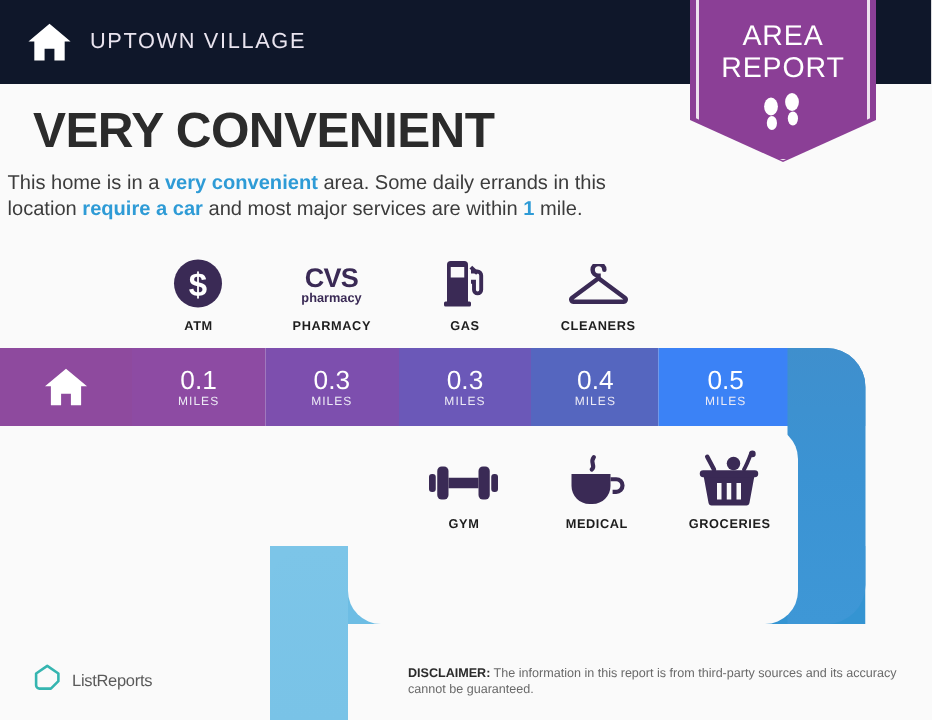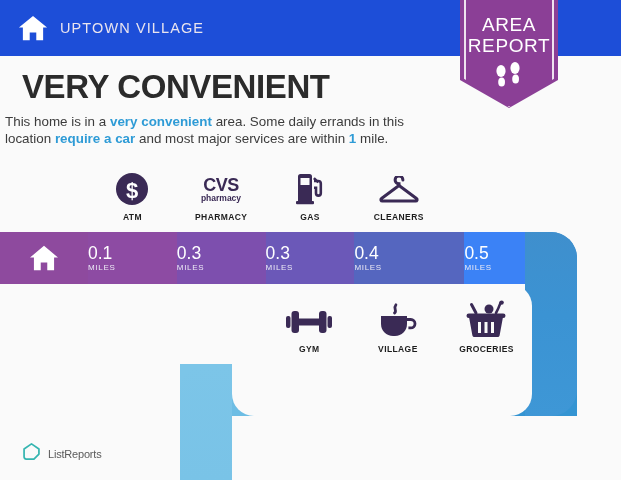--- a/index.html
+++ b/index.html
@@ -5,27 +5,27 @@
   html,body{margin:0;padding:0;}
   body{
     width:621px;height:480px;overflow:hidden;
     background:#fafafa;
     font-family:"Liberation Sans", sans-serif;
     -webkit-font-smoothing:antialiased;
   }
   .page{position:relative;width:621px;height:480px;background:#fafafa;overflow:hidden;}
 
   
-  .header{position:absolute;left:0;top:0;width:621px;height:56px;background:#1d4ed8;z-index:5;}
+  .header{position:absolute;left:0;top:0;width:621px;height:56px;background:#0f172a;z-index:5;}
   .header-inner{display:flex;align-items:center;height:56px;padding-left:18px;}
   .hdr-home{width:30px;height:28px;margin-right:12px;flex:none;}
   .hdr-title{color:#e9e4ef;font-size:14.5px;letter-spacing:1.1px;font-weight:400;}
 
   
-  .badge{position:absolute;left:460px;top:0;width:98px;height:108px;z-index:7;}
+  .badge{position:absolute;left:460px;top:0;width:124px;height:108px;z-index:7;}
   .badge-shape{position:absolute;inset:0;background:#8b3f96;
      clip-path:polygon(0 0,100% 0,100% 74%,50% 100%,0 74%);}
   .badge-inner{position:absolute;left:4px;top:0;right:4px;bottom:0;
      border:2px solid rgba(255,255,255,.85);border-top:none;
      clip-path:polygon(0 0,100% 0,100% 73%,50% 99%,0 73%);
      box-sizing:border-box;}
   .badge-txt{position:absolute;left:0;right:0;top:14px;text-align:center;color:#fff;
      font-size:19px;font-weight:400;line-height:21px;letter-spacing:.6px;}
   .badge-feet{position:absolute;left:50%;transform:translateX(-50%);top:60px;width:40px;height:30px;}
 
@@ -42,21 +42,21 @@
 
   #icon-row-1{left:88px;top:168px;width:444px;}
   #icon-row-1 .icell{width:88.8px;}
   #icon-row-2{left:265px;top:300px;width:266px;z-index:4;}
   #icon-row-2 .icell{width:88.6px;}
 
   .bar-row{position:absolute;display:flex;height:52px;}
   #bar-row-1{left:0;top:232px;width:577px;border-top-right-radius:26px;overflow:hidden;}
   #bar-row-2{left:180px;top:364px;width:397px;border-bottom-left-radius:0;overflow:hidden;}
 
-  .bseg{display:flex;flex-direction:column;justify-content:center;}
+  .bseg{display:flex;flex-direction:column;align-items:center;justify-content:center;}
   .bval{color:#fff;font-size:17.5px;font-weight:400;line-height:18px;}
   .bunit{color:#eceaf5;font-size:8px;letter-spacing:.7px;margin-top:1px;}
   .home-seg{display:flex;align-items:center;justify-content:center;}
   .home-seg svg{width:30px;height:28px;}
 
   .connector{position:absolute;z-index:1;}
   #conn-right{left:525px;top:232px;width:52px;height:184px;
      background:linear-gradient(180deg,#3f8fcd 0%,#3b93d3 45%,#3e97d6 100%);
      border-top-right-radius:26px;border-bottom-right-radius:26px;}
   #conn-left{left:180px;top:364px;width:52px;height:116px;
@@ -168,21 +168,21 @@
       <span class="bunit">MILES</span>
     </div>
     <div class="bseg" style="width:88.8px;background:#7d4fae;">
       <span class="bval">0.3</span>
       <span class="bunit">MILES</span>
     </div>
     <div class="bseg" style="width:88.8px;background:#6b58b8;">
       <span class="bval">0.3</span>
       <span class="bunit">MILES</span>
     </div>
-    <div class="bseg" style="width:110px;background:#5566bf;">
+    <div class="bseg" style="width:85px;background:#5566bf;">
       <span class="bval">0.4</span>
       <span class="bunit">MILES</span>
     </div>
     <div class="bseg" style="width:88.8px;background:#3b82f6;">
       <span class="bval">0.5</span>
       <span class="bunit">MILES</span>
     </div>
     <div class="bseg" style="flex:1;background:#3f8fcd;"></div>
   </div>
 
@@ -203,21 +203,21 @@
       <span class="ilabel">GYM</span>
     </div>
     <div class="icell">
       <span class="iglyph">
         <svg width="40" height="36" viewBox="0 0 40 36">
           <path fill="#3a2a55" d="M3 14h26v8c0 6.6-5.4 12-12 12h-2C8.4 34 3 28.6 3 22z"></path>
           <path fill="none" stroke="#3a2a55" stroke-width="2.8" d="M29 17.5h3.8a4.2 4.2 0 0 1 0 8.4h-2.4"></path>
           <path fill="none" stroke="#3a2a55" stroke-width="2.8" stroke-linecap="round" d="M16.5 11c3-2.2-1.6-4.6 1.4-8.2"></path>
         </svg>
       </span>
-      <span class="ilabel">VILLAGE</span>
+      <span class="ilabel">MEDICAL</span>
     </div>
     <div class="icell">
       <span class="iglyph">
         <svg width="42" height="38" viewBox="0 0 42 38">
           <path fill="#3a2a55" d="M4 17h34l-3.4 18.5a2 2 0 0 1-2 1.5H9.4a2 2 0 0 1-2-1.5z"></path>
           <rect x="13" y="22" width="3" height="11" fill="#fafafa"></rect>
           <rect x="19.5" y="22" width="3" height="11" fill="#fafafa"></rect>
           <rect x="26" y="22" width="3" height="11" fill="#fafafa"></rect>
           <rect x="1.5" y="13.5" width="39" height="4.6" rx="2.3" fill="#3a2a55"></rect>
           <path fill="none" stroke="#3a2a55" stroke-width="3" stroke-linecap="round" d="M11 13 6.5 4.5"></path>
@@ -249,14 +249,17 @@
 
   <div class="logo">
     <span>
       <svg viewBox="0 0 22 22">
           <path fill="none" stroke="#35b5b0" stroke-width="2" stroke-linejoin="round" d="M11 2.2 2.4 8.1v9.1c0 1.5 1.2 2.6 2.6 2.6h8.8L19.6 14V8.1z"></path>
         </svg>
     </span>
     <span class="logo-txt">ListReports</span>
   </div>
 
+  <div class="disclaimer">
+    <b>DISCLAIMER:</b><span> The information in this report is from third-party sources and its accuracy cannot be guaranteed.</span>
+  </div>
 
 </div>
 
 </body></html>

